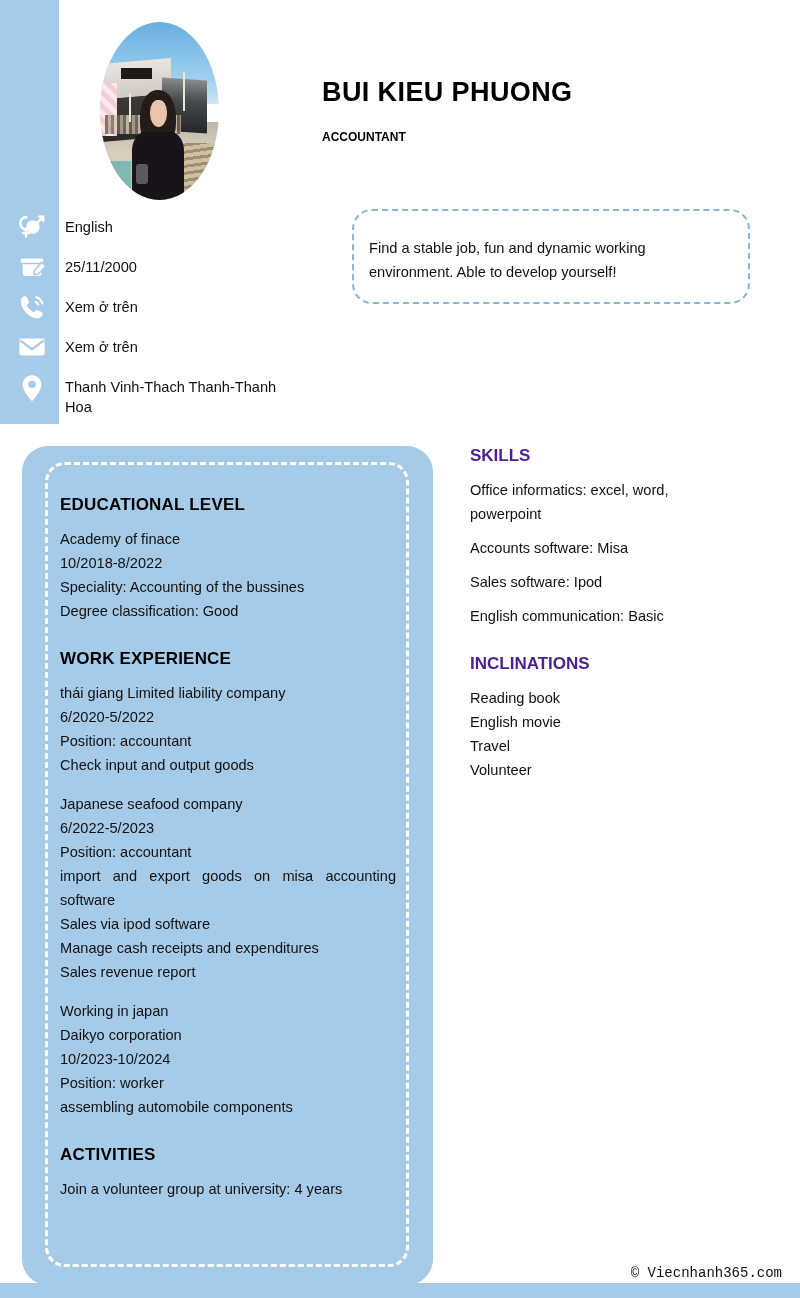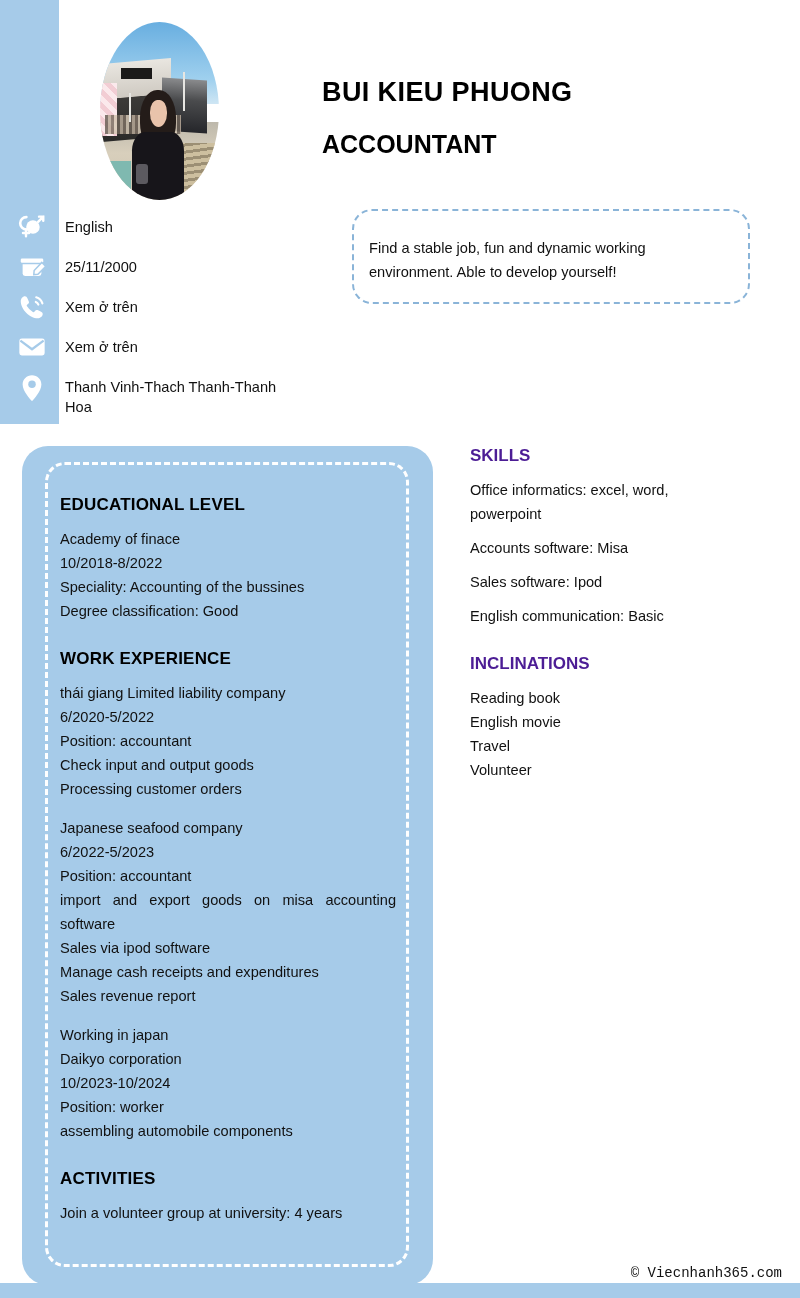--- a/index.html
+++ b/index.html
@@ -116,21 +116,21 @@
     position: absolute;
     left: 322px; top: 77px;
     font-size: 27px;
     font-weight: bold;
     letter-spacing: .4px;
     color: #000000;
   }
   .job-title {
     position: absolute;
     left: 322px; top: 130px;
-    font-size: 25px;
+    font-size: 12px;
     font-weight: bold;
     color: #000000;
   }
 
   
   .objective {
     position: absolute;
     left: 352px; top: 209px;
     width: 398px; height: 95px;
     border: 2px dashed #8ab4d8;
@@ -328,21 +328,20 @@
     <div class="line">Degree classification: Good</div>
   </div>
 
   <div class="sec-head spaced">WORK EXPERIENCE</div>
 
   <div class="blk">
     <div class="line">thái giang Limited liability company</div>
     <div class="line">6/2020-5/2022</div>
     <div class="line">Position: accountant</div>
     <div class="line">Check input and output goods</div>
-    <div class="line">Processing customer orders</div>
   </div>
 
   <div class="gap"></div>
 
   <div class="blk">
     <div class="line">Japanese seafood company</div>
     <div class="line">6/2022-5/2023</div>
     <div class="line">Position: accountant</div>
     <div class="line justify">import and export goods on misa accounting software</div>
     <div class="line">Sales via ipod software</div>

